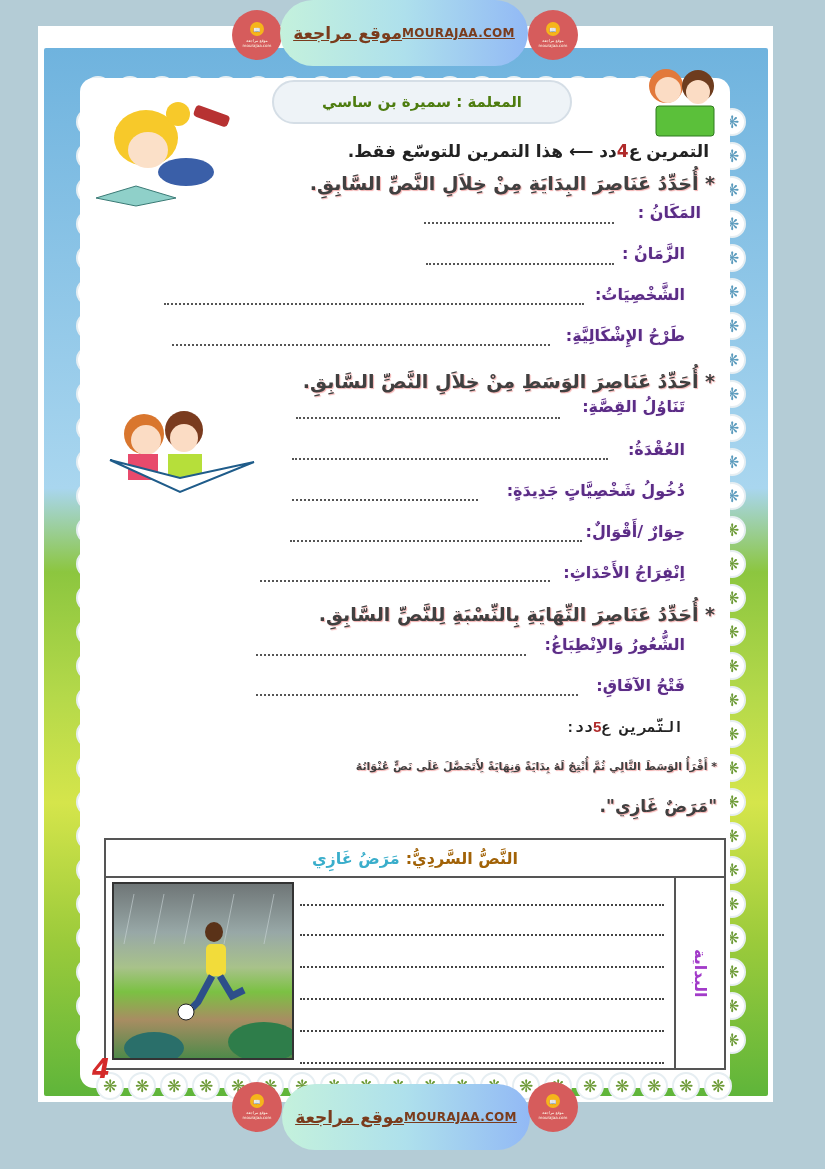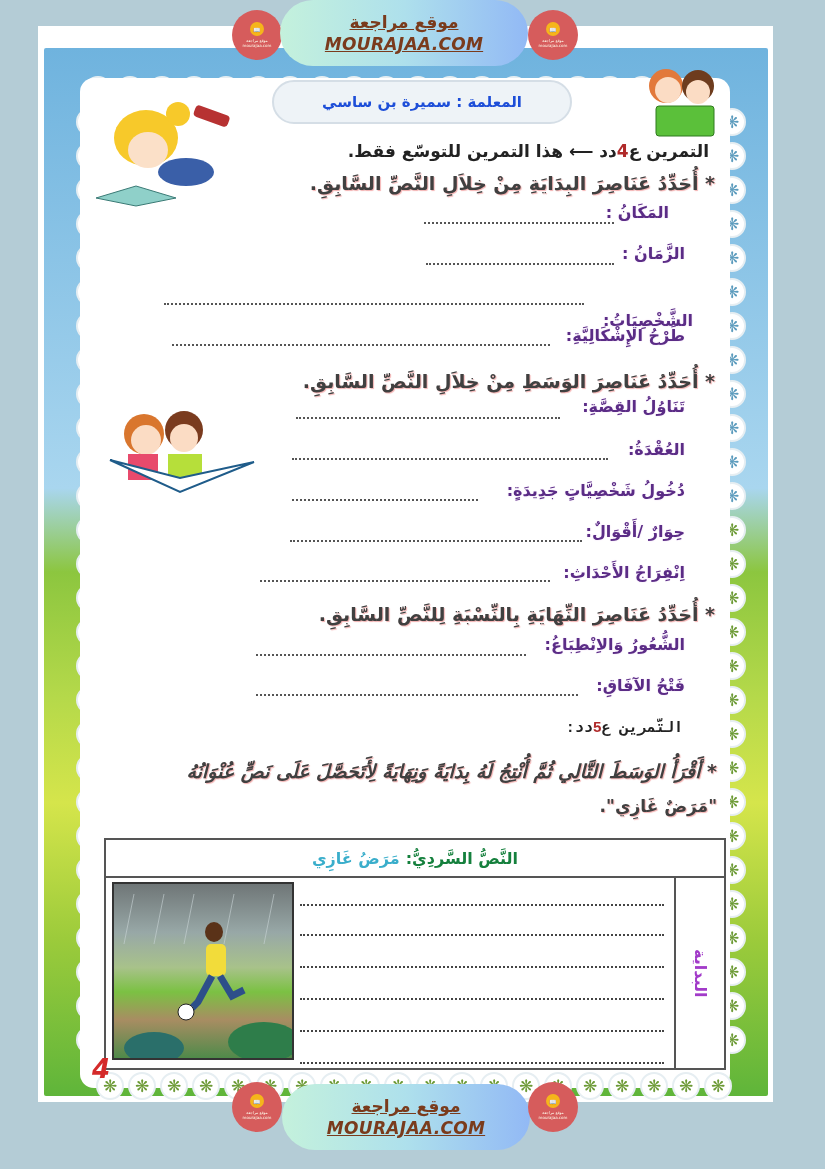--- a/index.html
+++ b/index.html
@@ -31,41 +31,41 @@
     background: #ffffff; border: 2px solid #e6eef2;
     display: flex; align-items: center; justify-content: center;
     font-size: 17px; line-height: 1; color: #5b9bbd;
   }
   .flower.green { color: #6c9a35; }
 
   
   .badge-pill {
     position: absolute; width: 248px; height: 66px; border-radius: 33px;
     background: linear-gradient(90deg, #c4f1dc 0%, #aee0ec 50%, #92b9f5 100%);
-    display: flex; flex-direction: column; align-items: center; justify-content: center;
+    display: flex; flex-direction: row; align-items: center; justify-content: center;
     color: #7a3b1c; font-weight: bold; text-decoration: underline;
   }
   .badge-pill .ar { font-size: 17px; line-height: 22px; }
-  .badge-pill .en { font-size: 17px; line-height: 22px; font-family: "DejaVu Sans", sans-serif; letter-spacing: 0.3px; font-style: italic; }
+  .badge-pill .en { font-size: 12px; line-height: 22px; font-family: "DejaVu Sans", sans-serif; letter-spacing: 0.3px; }
   .logo-circle {
     position: absolute; width: 50px; height: 50px; border-radius: 50%;
     background: #d65c5c; display: flex; flex-direction: column; align-items: center; justify-content: center;
   }
   .logo-circle .dot {
     width: 14px; height: 14px; border-radius: 50%; background: #f5b51b;
     font-size: 6px; color: #fff; display: flex; align-items: center; justify-content: center; font-weight: bold;
   }
   .logo-circle .lt { font-size: 4px; color: #ffe; margin-top: 2px; line-height: 5px; text-align: center; }
 
   
   .cloud {
     position: absolute; left: 272px; top: 80px; width: 300px; height: 44px;
     background: #eef3f7; border-radius: 24px; border: 2px solid #d5dee6;
     display: flex; align-items: center; justify-content: center;
-    font-weight: bold; font-size: 15px; color: #1d4ed8; direction: rtl;
+    font-weight: bold; font-size: 15px; color: #4d7c0f; direction: rtl;
   }
 
   
   .rtl { direction: rtl; text-align: right; position: absolute; }
   .heading {
     font-weight: bold; font-size: 19px; color: #404040;
     text-shadow: 1px 1px 1px #f3b0b0;
   }
   .ex-title { font-weight: bold; font-size: 17px; color: #222; }
   .ex-title .num { color: #b02a2a; }
@@ -78,21 +78,21 @@
     border-bottom: 2px dotted #555;
   }
   .illus { position: absolute; border-radius: 10px; }
 
   
   .tbl { position: absolute; left: 104px; top: 838px; width: 622px; height: 232px; border: 2px solid #555; background: #fff; }
   .tbl-head {
     position: absolute; left: 0; top: 0; width: 100%; height: 38px; border-bottom: 2px solid #555;
     display: flex; align-items: center; justify-content: center; direction: rtl; font-weight: bold; font-size: 16px;
   }
-  .tbl-head .k { color: #15803d; }
+  .tbl-head .k { color: #a16207; }
   .tbl-head .v { color: #3aaecb; margin-right: 6px; }
   .tbl-side {
     position: absolute; right: 0; top: 38px; width: 50px; bottom: 0; border-left: 2px solid #555;
     display: flex; align-items: center; justify-content: center;
   }
   .tbl-side span {
     writing-mode: vertical-rl; font-weight: bold; color: #a23bc9; font-size: 16px;
   }
   .tbl-img {
     position: absolute; left: 6px; top: 42px; width: 182px; height: 178px; border: 2px solid #333;
@@ -264,27 +264,27 @@
 </div>
 
 <div class="rtl ex-title" style="right:116px; top:141px; width:470px;">
   <span>التمرين ع</span><span class="num">4</span><span>دد</span>
   <span>⟵</span>
   <span>هذا التمرين للتوسّع فقط.</span>
 </div>
 
 <div class="rtl heading" style="right:110px; top:172px; width:560px;">* أُحَدِّدُ عَنَاصِرَ البِدَايَةِ مِنْ خِلاَلِ النَّصِّ السَّابِقِ.</div>
 
-<div class="rtl label" style="right:156px; top:203px;margin-left:28px;">المَكَانُ :</div>
+<div class="rtl label" style="right:124px; top:203px;margin-left:28px;">المَكَانُ :</div>
 <div class="dots" style="left:424px; width:190px; top:222px;"></div>
 
 <div class="rtl label" style="right:140px; top:244px;">الزَّمَانُ :</div>
 <div class="dots" style="left:426px; width:188px; top:263px;"></div>
 
-<div class="rtl label" style="right:132px; top:285px;margin-top:26px;">الشَّخْصِيَاتُ:</div>
+<div class="rtl label" style="right:140px; top:285px;">الشَّخْصِيَاتُ:</div>
 <div class="dots" style="left:164px; width:420px; top:303px;"></div>
 
 <div class="rtl label" style="right:140px; top:326px;">طَرْحُ الإِشْكَالِيَّةِ:</div>
 <div class="dots" style="left:172px; width:378px; top:344px;"></div>
 
 <div class="rtl heading" style="right:110px; top:370px; width:560px;">* أُحَدِّدُ عَنَاصِرَ الوَسَطِ مِنْ خِلاَلِ النَّصِّ السَّابِقِ.</div>
 
 <div class="rtl label" style="right:140px; top:397px;">تَنَاوُلُ القِصَّةِ:</div>
 <div class="dots" style="left:296px; width:264px; top:417px;"></div>
 
@@ -304,21 +304,21 @@
 
 <div class="rtl label" style="right:140px; top:635px;">الشُّعُورُ وَالاِنْطِبَاعُ:</div>
 <div class="dots" style="left:256px; width:270px; top:654px;"></div>
 
 <div class="rtl label" style="right:140px; top:676px;">فَتْحُ الآفَاقِ:</div>
 <div class="dots" style="left:256px; width:322px; top:694px;"></div>
 
 <div class="rtl ex-title" style="right:142px; top:718px; font-size:15px;font-family:Liberation Mono, monospace;">
   <span>التّمرين ع</span><span class="num">5</span><span>دد:</span>
 </div>
-<div class="rtl heading" style="right:108px; top:760px; width:620px; font-size:19px;font-style:italic;">* أَقْرَأُ الوَسَطَ التَّالِي ثُمَّ أُنْتِجُ لَهُ بِدَايَةً وَنِهَايَةً لِأَتَحَصَّلَ عَلَى نَصٍّ عُنْوَانُهُ</div>
+<div class="rtl heading" style="right:108px; top:760px; width:620px; font-size:11px;">* أَقْرَأُ الوَسَطَ التَّالِي ثُمَّ أُنْتِجُ لَهُ بِدَايَةً وَنِهَايَةً لِأَتَحَصَّلَ عَلَى نَصٍّ عُنْوَانُهُ</div>
 <div class="rtl heading" style="right:108px; top:796px; width:620px; font-size:17px;">"مَرَضٌ غَازِي".</div>
 
 <div class="tbl">
   <div class="tbl-head">
     <span class="k">النَّصُّ السَّردِيُّ:</span>
     <span class="v">مَرَضُ غَازِي</span>
   </div>
   <div class="tbl-side">
     <span>البداية</span>
   </div>

